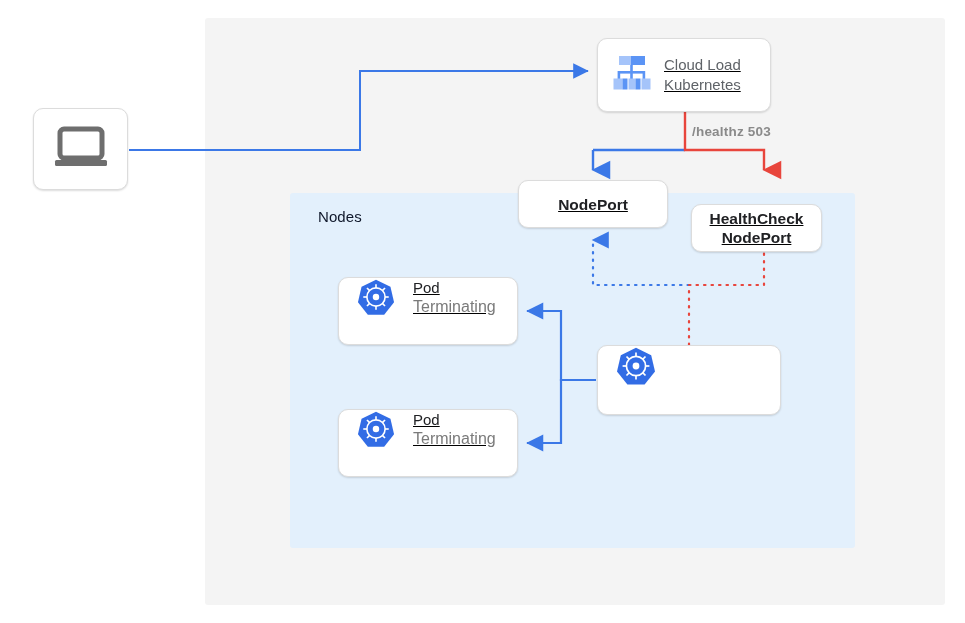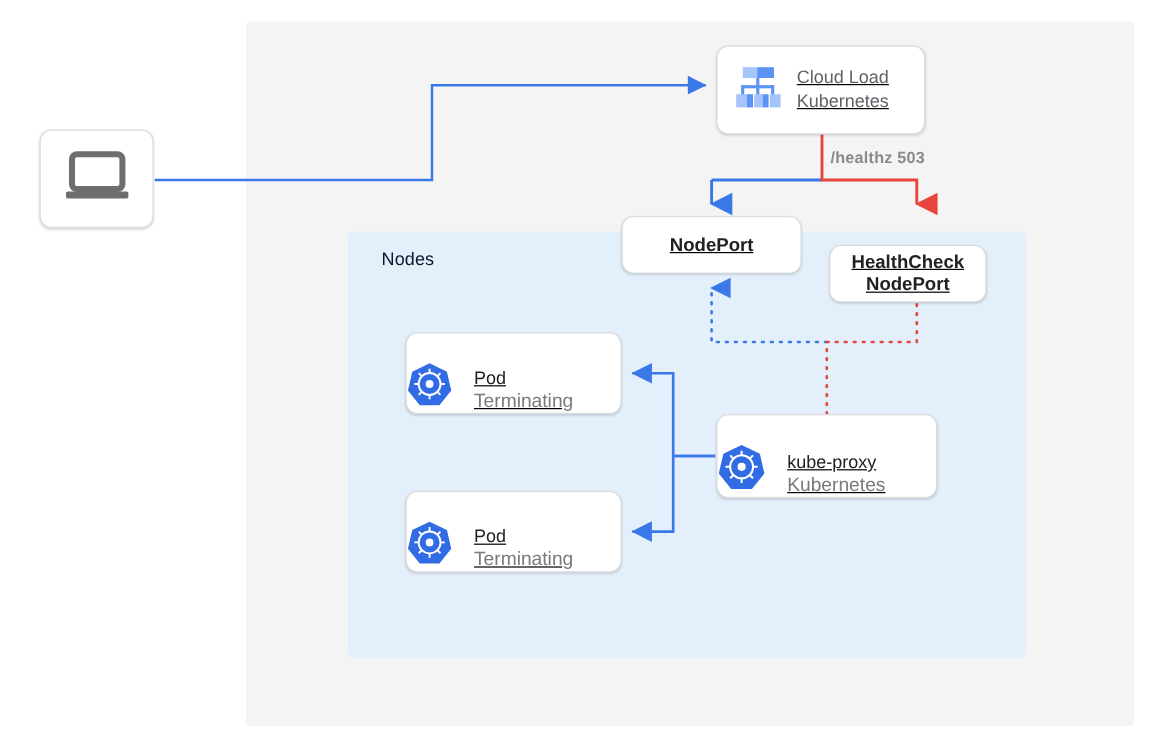--- a/index.html
+++ b/index.html
@@ -31,21 +31,21 @@
 
   
   .np-box{left:518px;top:180px;width:150px;height:48px;display:flex;align-items:center;justify-content:center;}
   .hcnp-box{left:691px;top:180px;width:131px;height:48px;display:flex;align-items:center;justify-content:center;margin-top:24px;}
   .np-text{font-size:15.5px;font-weight:bold;color:#202124;text-align:center;line-height:19px;}
 
   
   .pod-box{left:338px;top:277px;width:180px;height:68px;}
   .pod-box2{left:338px;top:409px;width:180px;height:68px;}
   .kp-box{left:597px;top:345px;width:184px;height:70px;}
-  .rowbox{display:flex;align-items:flex-end;gap:18px;}
+  .rowbox{display:flex;align-items:flex-start;gap:18px;padding-left:18px;}
   .ktext .t1{font-size:15px;color:#202124;line-height:19px;}
   .ktext .t2{font-size:16px;color:#7a7a7a;line-height:19px;}
 
   
   #wires{position:absolute;left:0;top:0;width:965px;height:623px;pointer-events:none;}
 
   .healthz-label{position:absolute;left:692px;top:124px;font-size:13.5px;font-weight:bold;
                  color:#8a8a8a;letter-spacing:.2px;}
 </style>
 </head>
@@ -210,19 +210,15 @@
           <line x1="20" y1="29.4" x2="20" y2="33.4"></line>
           <line x1="6.6" y1="20" x2="10.6" y2="20"></line>
           <line x1="29.4" y1="20" x2="33.4" y2="20"></line>
           <line x1="10.5" y1="10.5" x2="13.3" y2="13.3"></line>
           <line x1="26.7" y1="26.7" x2="29.5" y2="29.5"></line>
           <line x1="29.5" y1="10.5" x2="26.7" y2="13.3"></line>
           <line x1="13.3" y1="26.7" x2="10.5" y2="29.5"></line>
         </g>
       </svg>
     </span>
-    <span class="ktext">
-      <div class="t1">kube-proxy</div>
-      <div class="t2">Kubernetes</div>
-    </span>
   </div>
 
 </div>
 
 </body></html>

